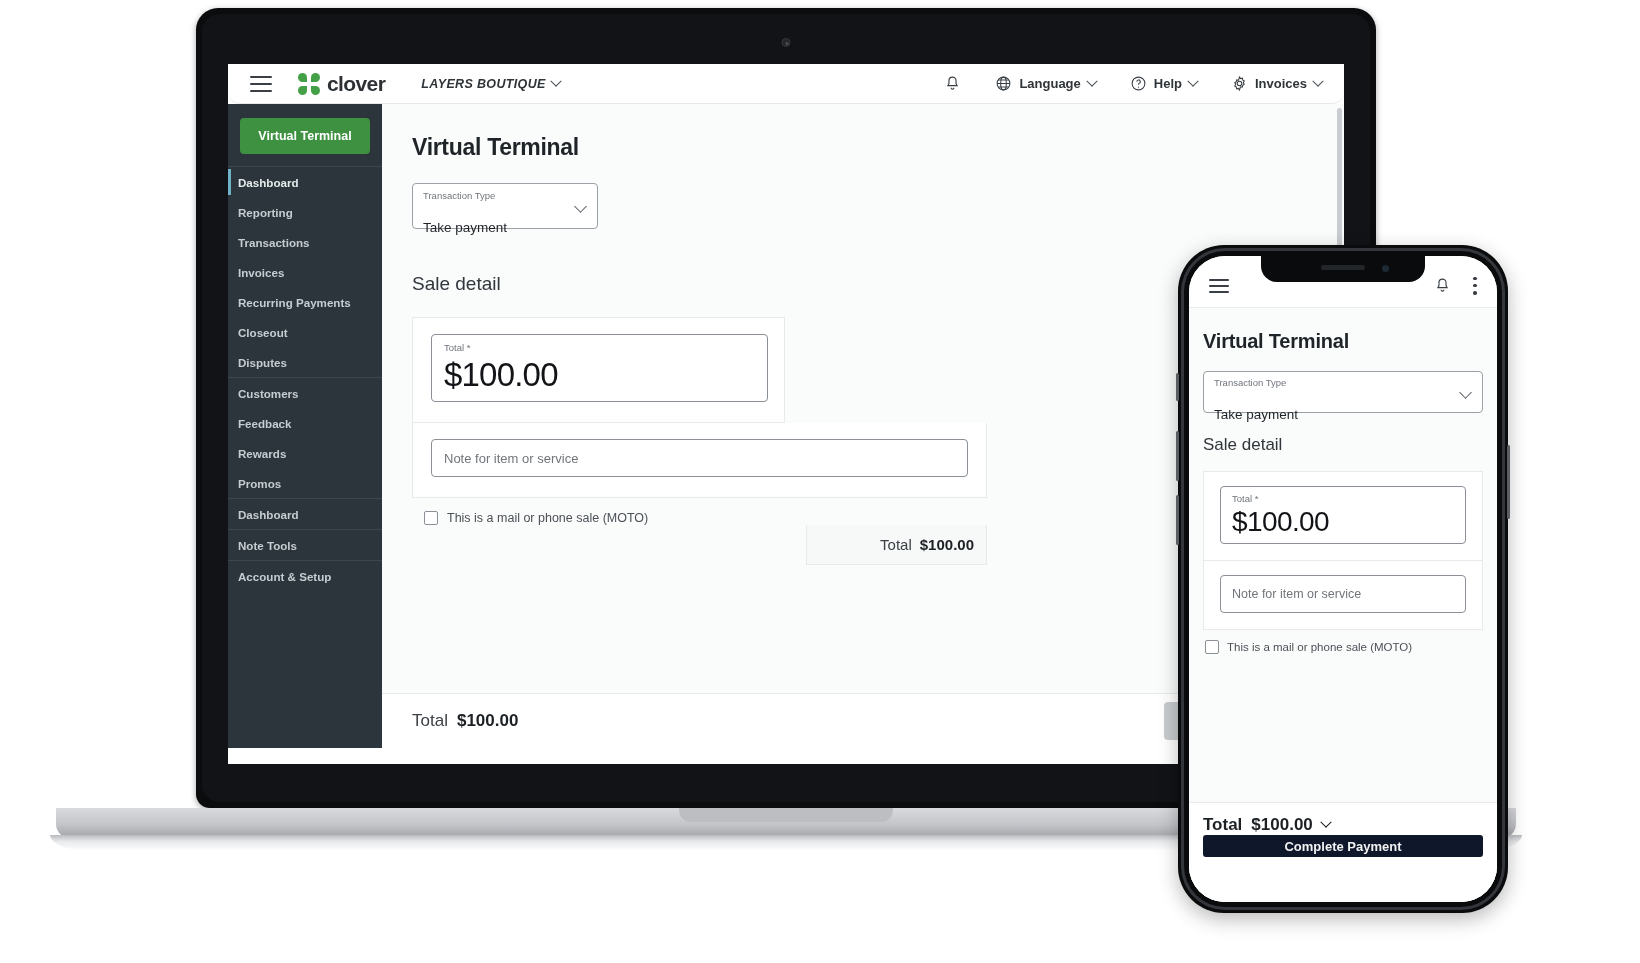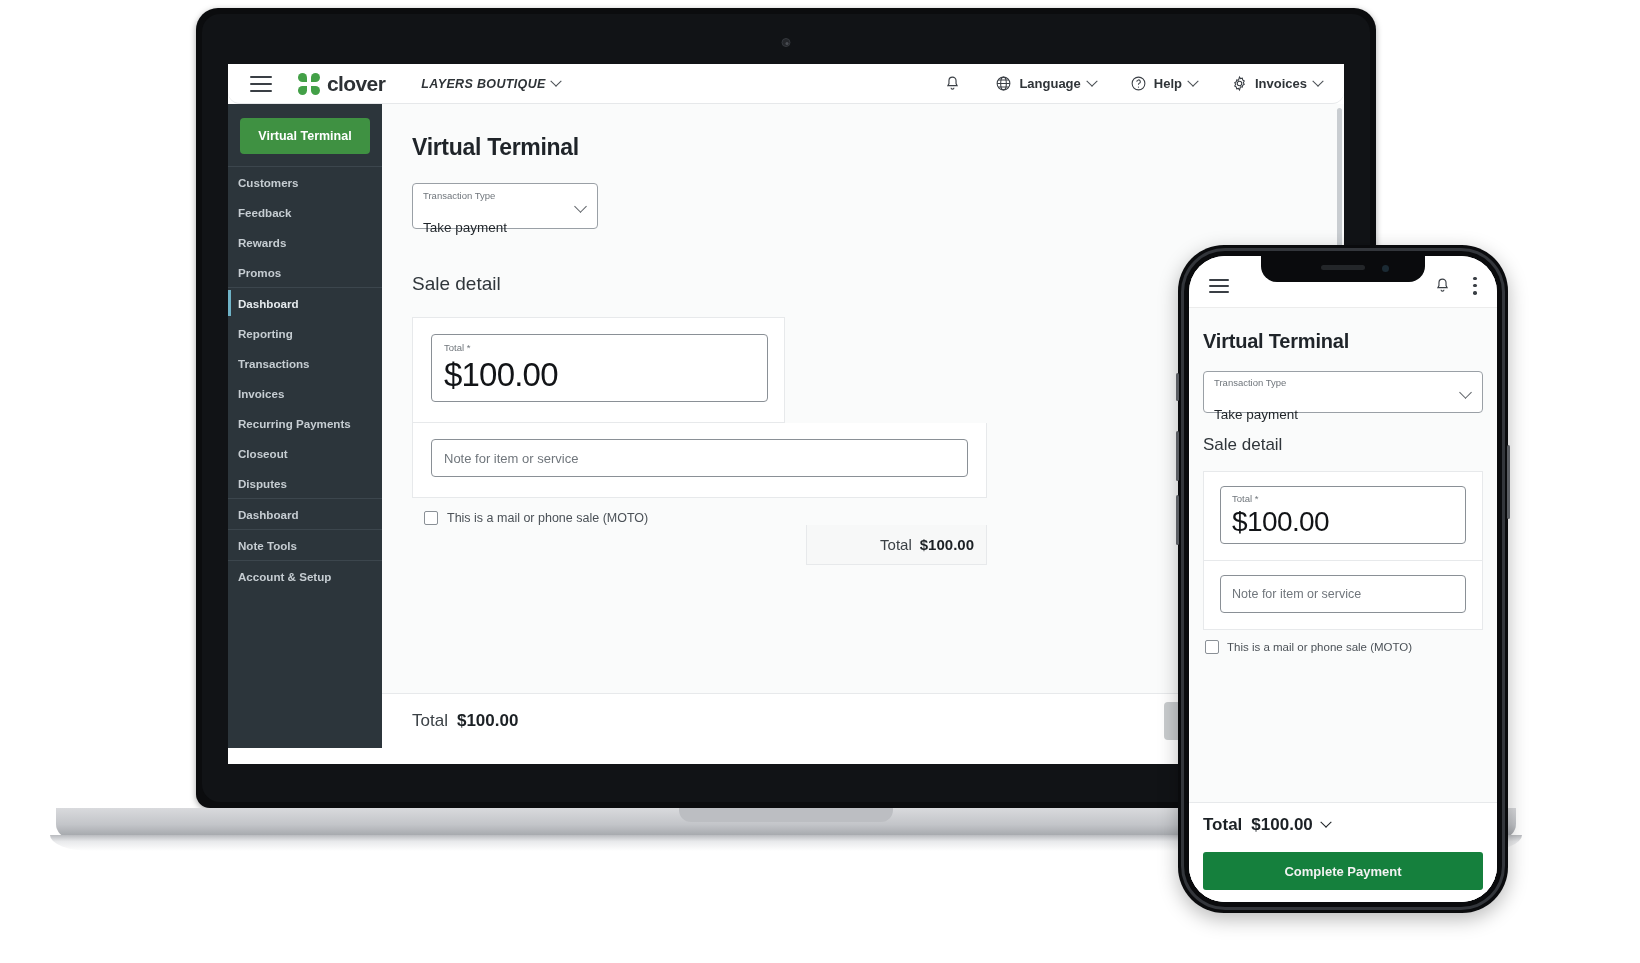--- a/index.html
+++ b/index.html
@@ -228,21 +228,21 @@
   .ph-moto-label { font-size:11.5px; color:#4b5157; }
   .ph-footer {
     position:absolute; left:0; right:0; bottom:0; background:#fff; border-top:1px solid #e7e9eb;
     padding: 12px 14px 0 14px; height:100px;
   }
   .ph-total-row { display:flex; align-items:center; gap:9px; }
   .ph-t-label { font-size:17px; font-weight:700; color:#1c2125; }
   .ph-t-value { font-size:17px; font-weight:700; color:#1c2125; }
   .ph-t-chev { width:8px;height:8px;border-right:1.8px solid #1c2125;border-bottom:1.8px solid #1c2125;transform:rotate(45deg) translate(-2px,-2px); }
   .ph-cta {
-    margin-top:17px; height:38px; background:#15803d; border-radius:3px;
+    height:22px; background:#0f172a; border-radius:3px;
     display:flex; align-items:center; justify-content:center;
     font-size:13px; font-weight:700; color:#f2f2f2;
   }
 </style>
 </head>
 <body>
 
 <div id="stage">
 
   <div class="laptop">
@@ -317,55 +317,55 @@
           </div>
         </div>
       </div>
 
       <div class="app-body">
 
         <div class="sidebar">
           <div class="vt-btn">Virtual Terminal</div>
 
           <div class="nav-group">
-            <div class="nav-item">
-                <span>Customers</span>
-              </div>
-            <div class="nav-item">
-                <span>Feedback</span>
-              </div>
-            <div class="nav-item">
-                <span>Rewards</span>
-              </div>
-            <div class="nav-item">
-                <span>Promos</span>
-              </div>
-          </div>
-
-          <div class="nav-group">
             <div class="nav-item active">
                 <span>Dashboard</span>
               </div>
             <div class="nav-item">
                 <span>Reporting</span>
               </div>
             <div class="nav-item">
                 <span>Transactions</span>
               </div>
             <div class="nav-item">
                 <span>Invoices</span>
               </div>
             <div class="nav-item">
                 <span>Recurring Payments</span>
               </div>
             <div class="nav-item">
                 <span>Closeout</span>
               </div>
             <div class="nav-item">
                 <span>Disputes</span>
+              </div>
+          </div>
+
+          <div class="nav-group">
+            <div class="nav-item">
+                <span>Customers</span>
+              </div>
+            <div class="nav-item">
+                <span>Feedback</span>
+              </div>
+            <div class="nav-item">
+                <span>Rewards</span>
+              </div>
+            <div class="nav-item">
+                <span>Promos</span>
               </div>
           </div>
 
           <div class="nav-group">
             <div class="nav-item">
                 <span>Dashboard</span>
               </div>
           </div>
 
           <div class="nav-group">

